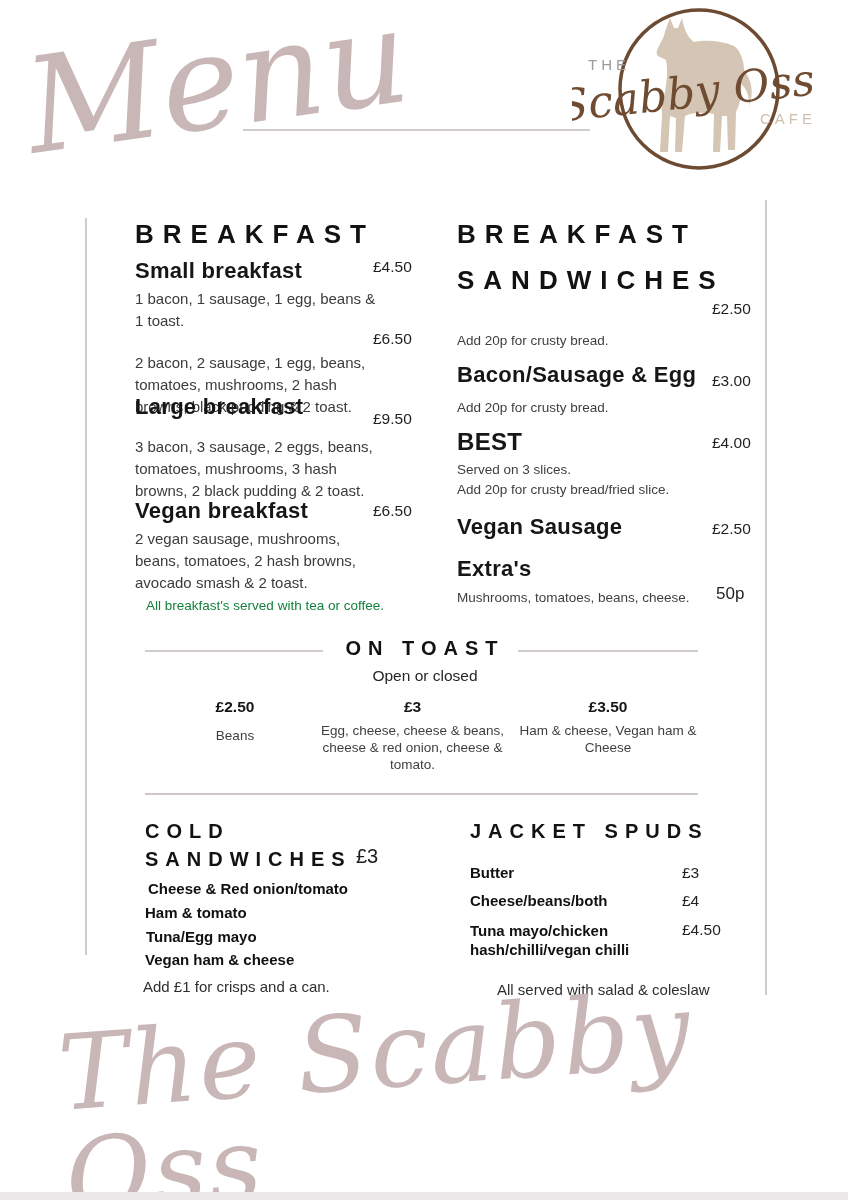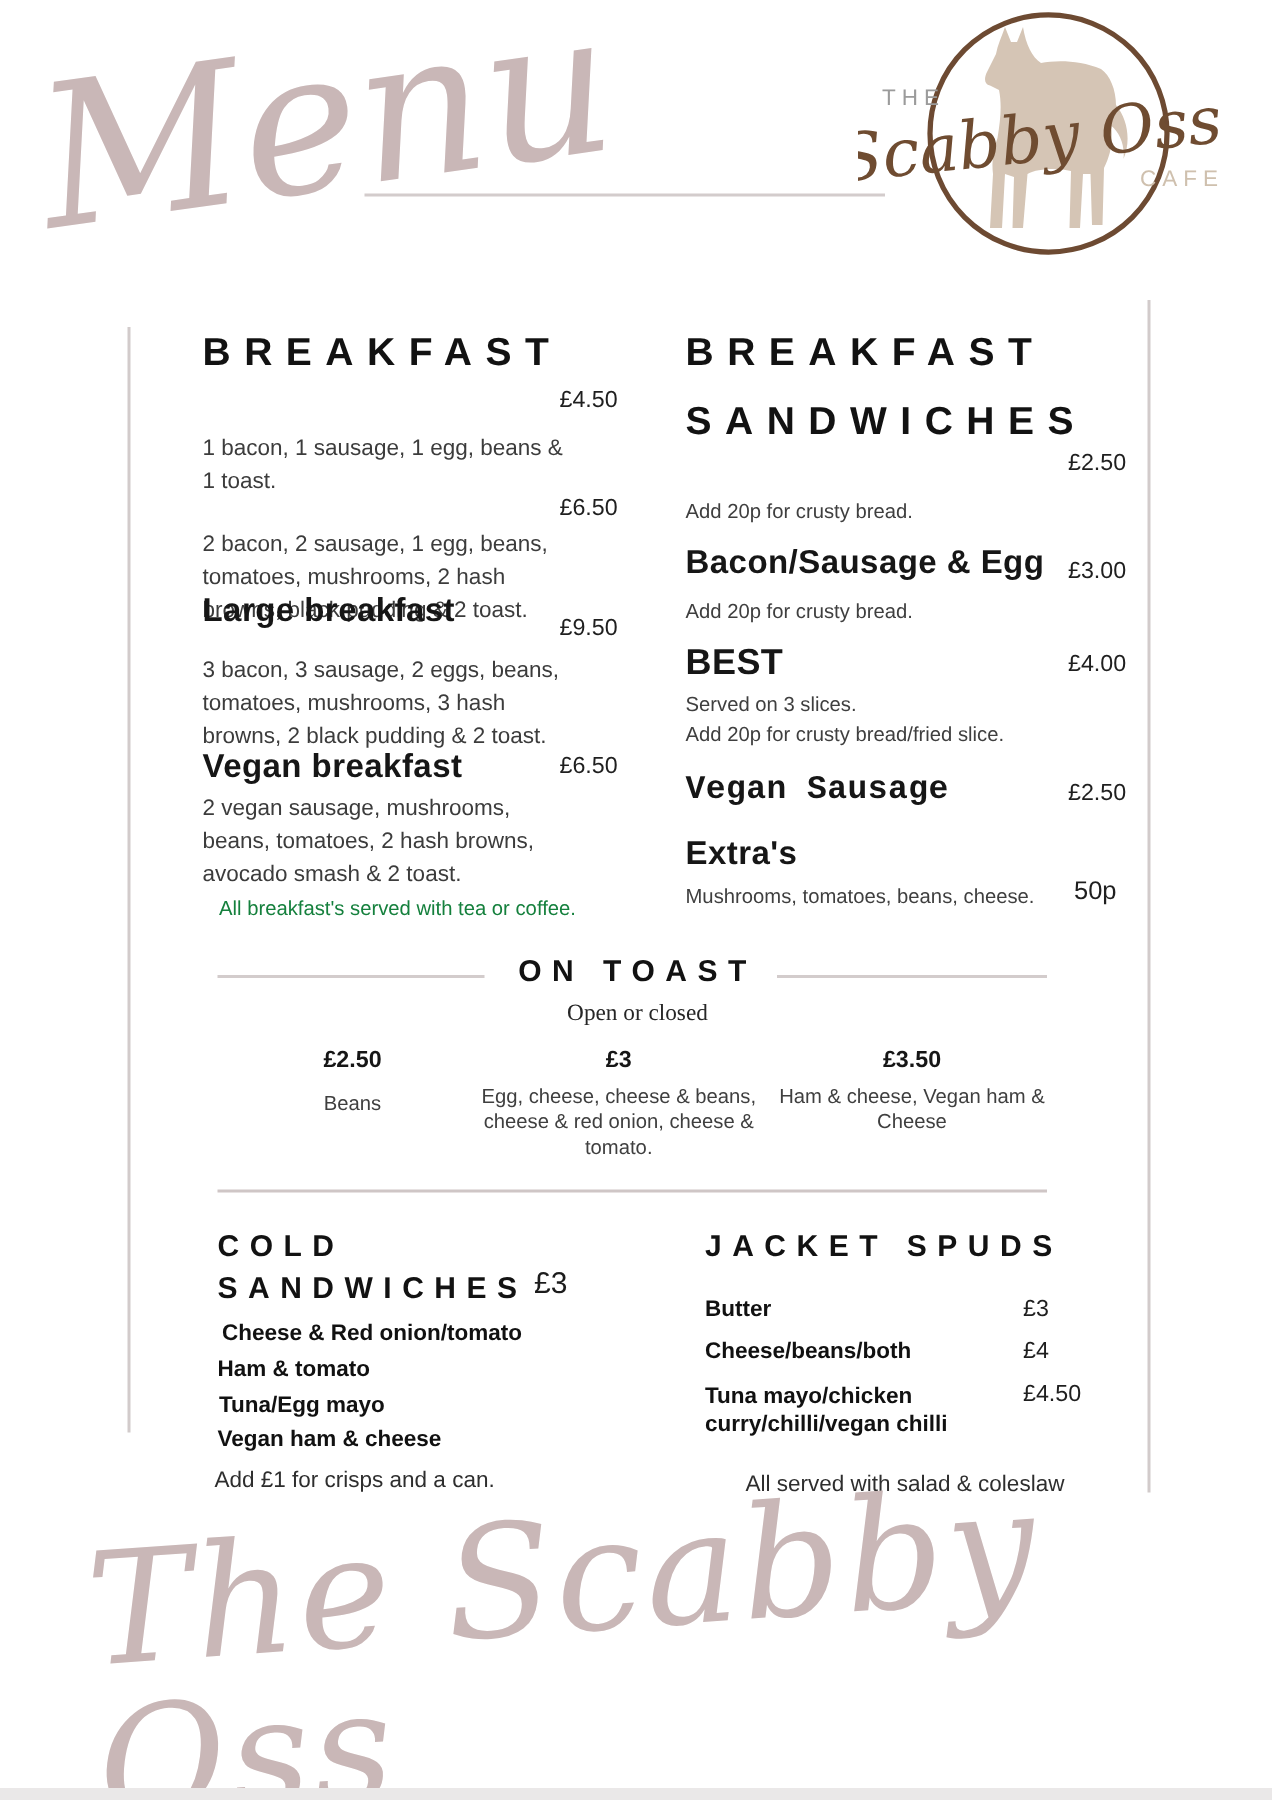--- a/index.html
+++ b/index.html
@@ -59,20 +59,21 @@
       <text x="115" y="104" text-anchor="middle" font-family="DejaVu Serif, serif" font-style="italic" font-size="44" fill="#6f4c31" transform="rotate(-6 115 96)">Scabby Oss</text>
       <text x="188" y="120" font-family="Liberation Sans, sans-serif" font-size="15" letter-spacing="4" fill="#cfc0ae">CAFE</text>
     </svg>
   </div>
 
   <div class="abs vrule" style="left:85px;top:218px;height:737px;"></div>
   <div class="abs vrule" style="left:765px;top:200px;height:795px;"></div>
 
   <div class="abs sec-title" style="left:135px;top:196px;">BREAKFAST</div>
 
+  <div class="abs item-name" style="left:135px;top:258px;">Small breakfast</div>
   <div class="abs price" style="left:373px;top:258px;">£4.50</div>
   <div class="abs item-desc" style="left:135px;top:288px;width:252px;">1 bacon, 1 sausage, 1 egg, beans &amp;  1 toast.</div>
 
   <div class="abs price" style="left:373px;top:330px;">£6.50</div>
   <div class="abs item-desc" style="left:135px;top:352px;width:252px;">2 bacon, 2 sausage, 1 egg, beans, tomatoes, mushrooms, 2 hash browns, black pudding &amp;  2 toast.</div>
 
   <div class="abs item-name" style="left:135px;top:394px;text-align:center;">Large breakfast</div>
   <div class="abs price" style="left:373px;top:410px;">£9.50</div>
   <div class="abs item-desc" style="left:135px;top:436px;width:252px;">3 bacon, 3 sausage, 2 eggs, beans, tomatoes, mushrooms, 3 hash browns, 2 black pudding &amp;  2 toast.</div>
 
@@ -90,31 +91,31 @@
 
   <div class="abs item-name" style="left:457px;top:362px;">Bacon/Sausage &amp; Egg</div>
   <div class="abs price" style="left:712px;top:372px;">£3.00</div>
   <div class="abs item-desc small" style="left:457px;top:398px;">Add 20p for crusty bread.</div>
 
   <div class="abs item-name big" style="left:457px;top:428px;">BEST</div>
   <div class="abs price" style="left:712px;top:434px;">£4.00</div>
   <div class="abs item-desc small" style="left:457px;top:460px;">Served on 3 slices.</div>
   <div class="abs item-desc small" style="left:457px;top:480px;">Add 20p for crusty bread/fried slice.</div>
 
-  <div class="abs item-name" style="left:457px;top:514px;font-family:Liberation Mono, monospace;">Vegan Sausage</div>
+  <div class="abs item-name" style="left:457px;top:514px;">Vegan Sausage</div>
   <div class="abs price" style="left:712px;top:520px;">£2.50</div>
 
   <div class="abs item-name" style="left:457px;top:556px;">Extra's</div>
   <div class="abs item-desc small" style="left:457px;top:588px;">Mushrooms, tomatoes, beans, cheese.</div>
   <div class="abs price lg" style="left:716px;top:584px;">50p</div>
 
   <div class="abs rule" style="left:145px;top:650px;width:178px;height:2px;"></div>
   <div class="abs rule" style="left:518px;top:650px;width:180px;height:2px;"></div>
   <div class="abs sub-title center" style="left:300px;top:637px;width:250px;">ON TOAST</div>
-  <div class="abs center" style="left:300px;top:667px;width:250px;font-size:15.5px;color:#262626;font-family:Liberation Serif, serif;">Open or closed</div>
+  <div class="abs center" style="left:300px;top:667px;width:250px;font-size:15.5px;color:#262626;">Open or closed</div>
 
   <div class="abs price-bold center" style="left:175px;top:698px;width:120px;">£2.50</div>
   <div class="abs item-desc small center" style="left:175px;top:726px;width:120px;">Beans</div>
 
   <div class="abs price-bold center" style="left:320px;top:698px;width:185px;">£3</div>
   <div class="abs item-desc small center" style="left:320px;top:722px;width:185px;line-height:17px;">Egg, cheese, cheese &amp;  beans, cheese &amp;  red onion, cheese &amp;  tomato.</div>
 
   <div class="abs price-bold center" style="left:518px;top:698px;width:180px;">£3.50</div>
   <div class="abs item-desc small center" style="left:518px;top:722px;width:180px;line-height:17px;">Ham &amp;  cheese, Vegan ham &amp; Cheese</div>
 
@@ -131,21 +132,21 @@
   <div class="abs plain" style="left:143px;top:978px;">Add £1 for crisps and a can.</div>
 
   <div class="abs sub-title" style="left:470px;top:820px;">JACKET SPUDS</div>
 
   <div class="abs bold-item" style="left:470px;top:864px;">Butter</div>
   <div class="abs price" style="left:682px;top:864px;">£3</div>
 
   <div class="abs bold-item" style="left:470px;top:892px;">Cheese/beans/both</div>
   <div class="abs price" style="left:682px;top:892px;">£4</div>
 
-  <div class="abs bold-item" style="left:470px;top:921px;width:170px;white-space:normal;line-height:19px;">Tuna mayo/chicken curry/chilli/vegan chilli</div>
+  <div class="abs bold-item" style="left:470px;top:921px;width:170px;white-space:normal;line-height:19px;">Tuna mayo/chicken hash/chilli/vegan chilli</div>
   <div class="abs price" style="left:682px;top:921px;">£4.50</div>
 
   <div class="abs plain" style="left:497px;top:981px;">All served with salad &amp; coleslaw</div>
 
   <div class="abs script footer-script">The Scabby Oss</div>
 
   <div class="abs bottom-bar"></div>
 
 </div>
 

